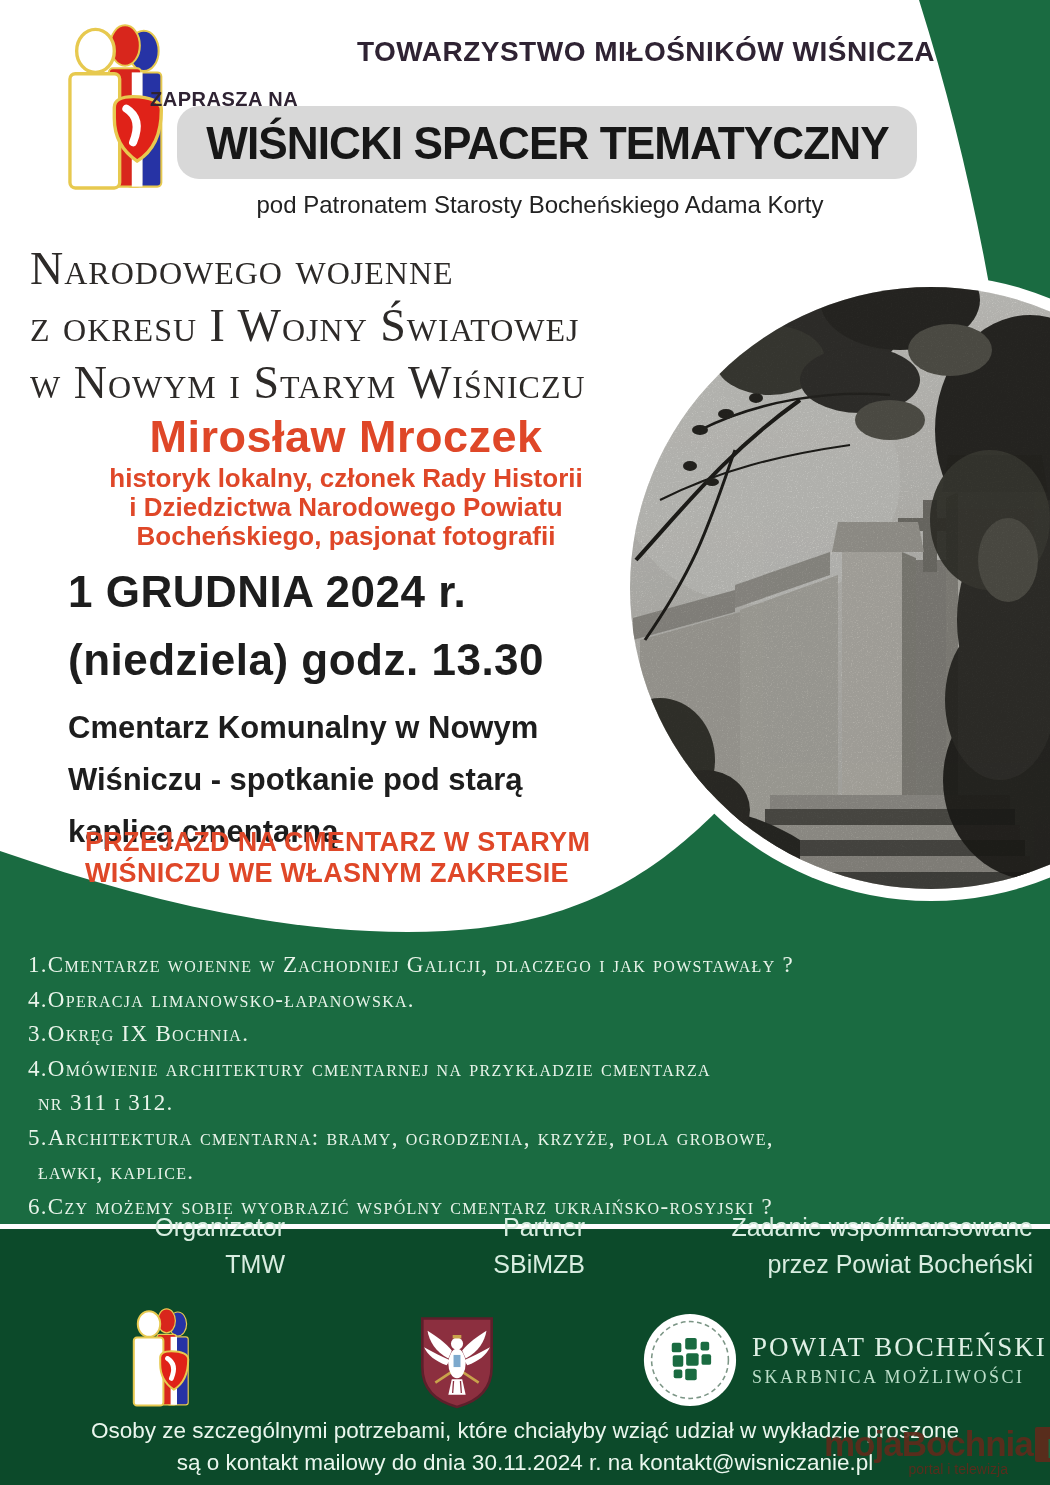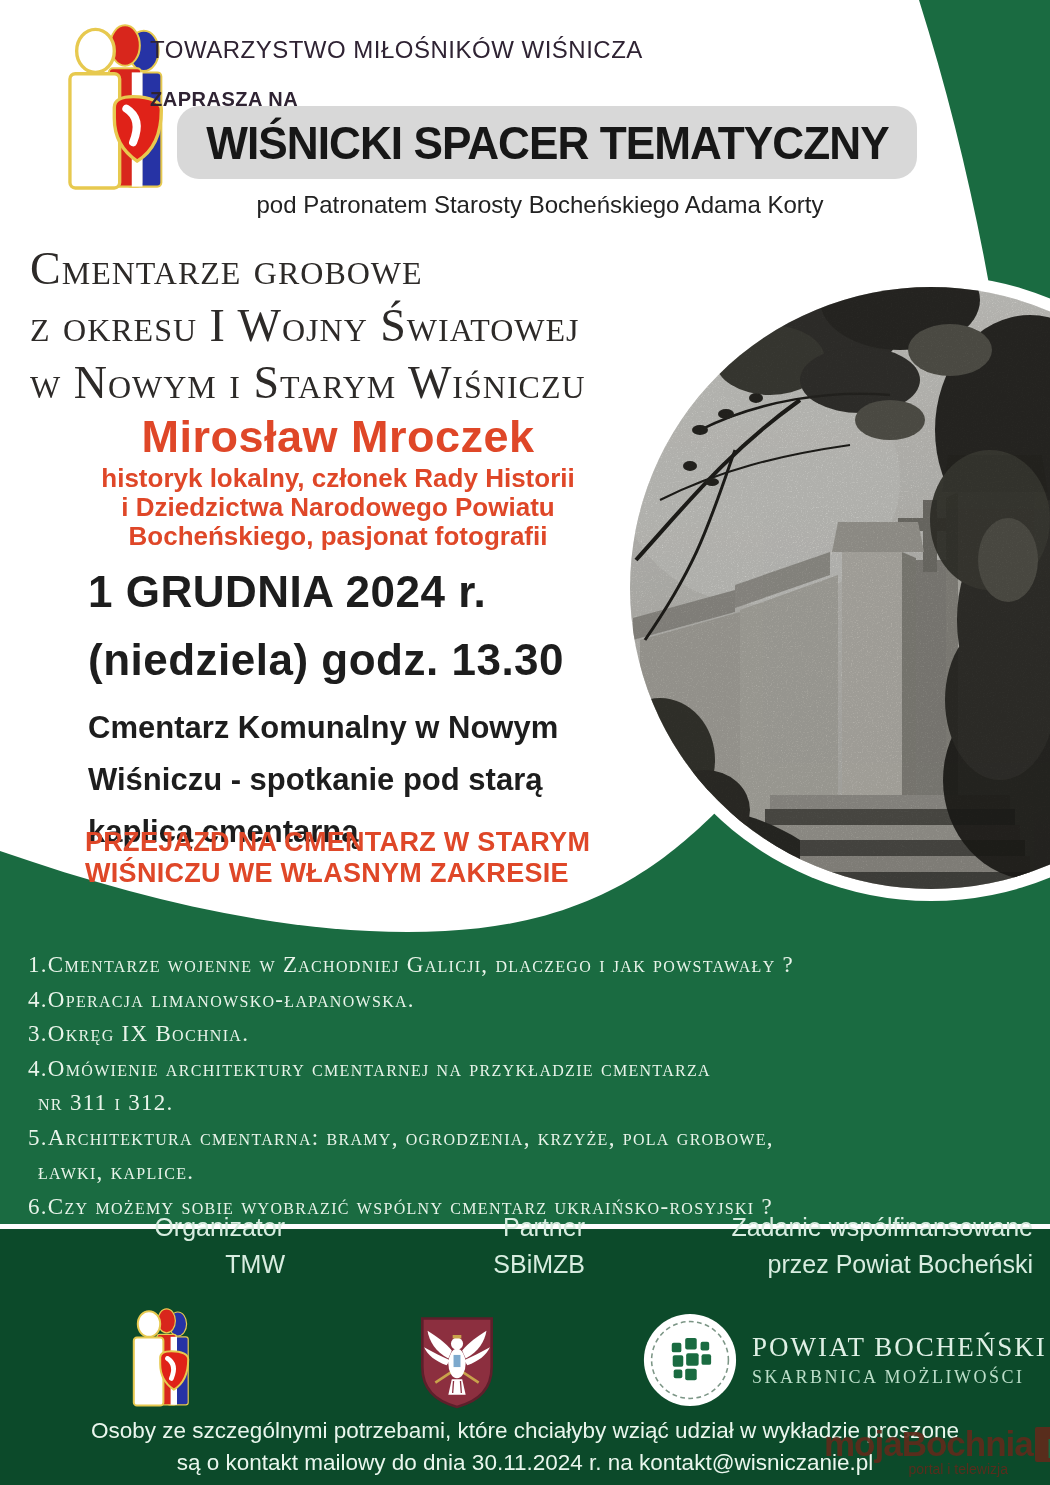--- a/index.html
+++ b/index.html
@@ -16,42 +16,42 @@
   }
   #bg{position:absolute;inset:0;width:1050px;height:1485px;}
   .shape-band{fill:var(--band-green);}
   .shape-footer{fill:var(--footer-green);}
   .shape-white{fill:#ffffff;}
 
   .abs{position:absolute;}
 
   
   .tmw-top{left:55px;top:24px;width:128px;height:168px;}
-  .soc1{left:150px;right:115px;top:36px;text-align:left;
-        font-weight:normal;font-size:24px;letter-spacing:.5px;color:var(--header-ink);}
+  .soc1{left:150px;right:115px;top:36px;text-align:right;
+        font-weight:bold;font-size:28px;letter-spacing:.5px;color:var(--header-ink);}
   .soc2{left:150px;right:115px;top:88px;text-align:left;
         font-weight:bold;font-size:20px;letter-spacing:.5px;color:var(--header-ink);}
   .graybox{left:177px;top:106px;width:740px;height:73px;background:var(--banner-bg);
         border-radius:22px;display:flex;align-items:center;justify-content:center;}
   .graybox span{font-weight:bold;font-size:46px;letter-spacing:-1px;color:var(--banner-ink);
         transform:scaleX(.96);white-space:nowrap;}
   .patron{left:150px;right:120px;top:191px;text-align:center;font-size:24px;color:#222;}
 
   
   .title{left:30px;top:240px;font-family:"Liberation Serif",serif;
         font-variant:small-caps;font-size:46px;line-height:57px;
         letter-spacing:1px;color:var(--title-ink);}
 
   
-  .speaker{left:58px;top:413px;width:560px;text-align:center;color:var(--accent);}
+  .speaker{left:66px;top:413px;width:560px;text-align:center;color:var(--accent);}
   .spk-name{font-weight:bold;font-size:45px;line-height:48px;letter-spacing:.5px;}
   .spk-bio{font-size:26px;line-height:29px;font-weight:bold;margin-top:3px;}
 
   
-  .when{left:88px;top:558px;color:var(--body-ink);}
+  .when{left:68px;top:558px;color:var(--body-ink);}
   .date{font-weight:bold;font-size:44px;line-height:68px;letter-spacing:.5px;}
   .loc{font-weight:bold;font-size:31px;line-height:52px;margin-top:8px;}
 
   .transport{left:85px;top:827px;color:var(--accent);font-weight:bold;
         font-size:27px;line-height:31px;letter-spacing:.3px;}
 
   
   .agenda{left:28px;top:948px;font-family:"Liberation Serif",serif;
         font-variant:small-caps;font-size:23px;line-height:34.5px;
         letter-spacing:1.3px;color:var(--list-ink);white-space:nowrap;}
@@ -225,21 +225,21 @@
       <use href="#sym-tmw"></use>
     </svg>
   <div class="abs soc1">TOWARZYSTWO MIŁOŚNIKÓW WIŚNICZA</div>
   <div class="abs soc2">ZAPRASZA NA</div>
   <div class="abs graybox">
     <span>WIŚNICKI SPACER TEMATYCZNY</span>
   </div>
   <div class="abs patron">pod Patronatem Starosty Bocheńskiego Adama Korty</div>
 
   <div class="abs title">
-    <div>Cmentarze grobowe</div>
+    <div>Narodowego wojenne</div>
     <div>z okresu I Wojny Światowej</div>
     <div>w Nowym i Starym Wiśniczu</div>
   </div>
 
   <div class="abs speaker">
     <div class="spk-name">Mirosław Mroczek</div>
     <div class="spk-bio">
       <div>historyk lokalny, członek Rady Historii</div>
       <div>i Dziedzictwa Narodowego Powiatu</div>
       <div>Bocheńskiego, pasjonat fotografii</div>

